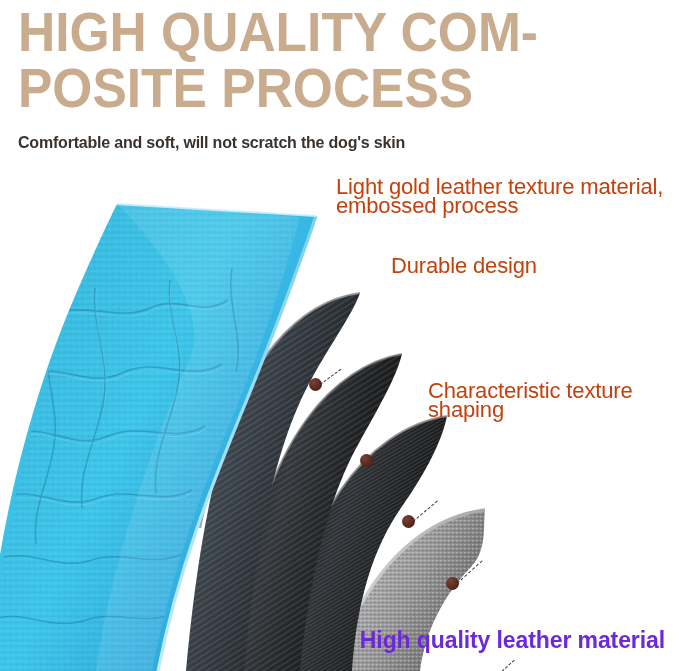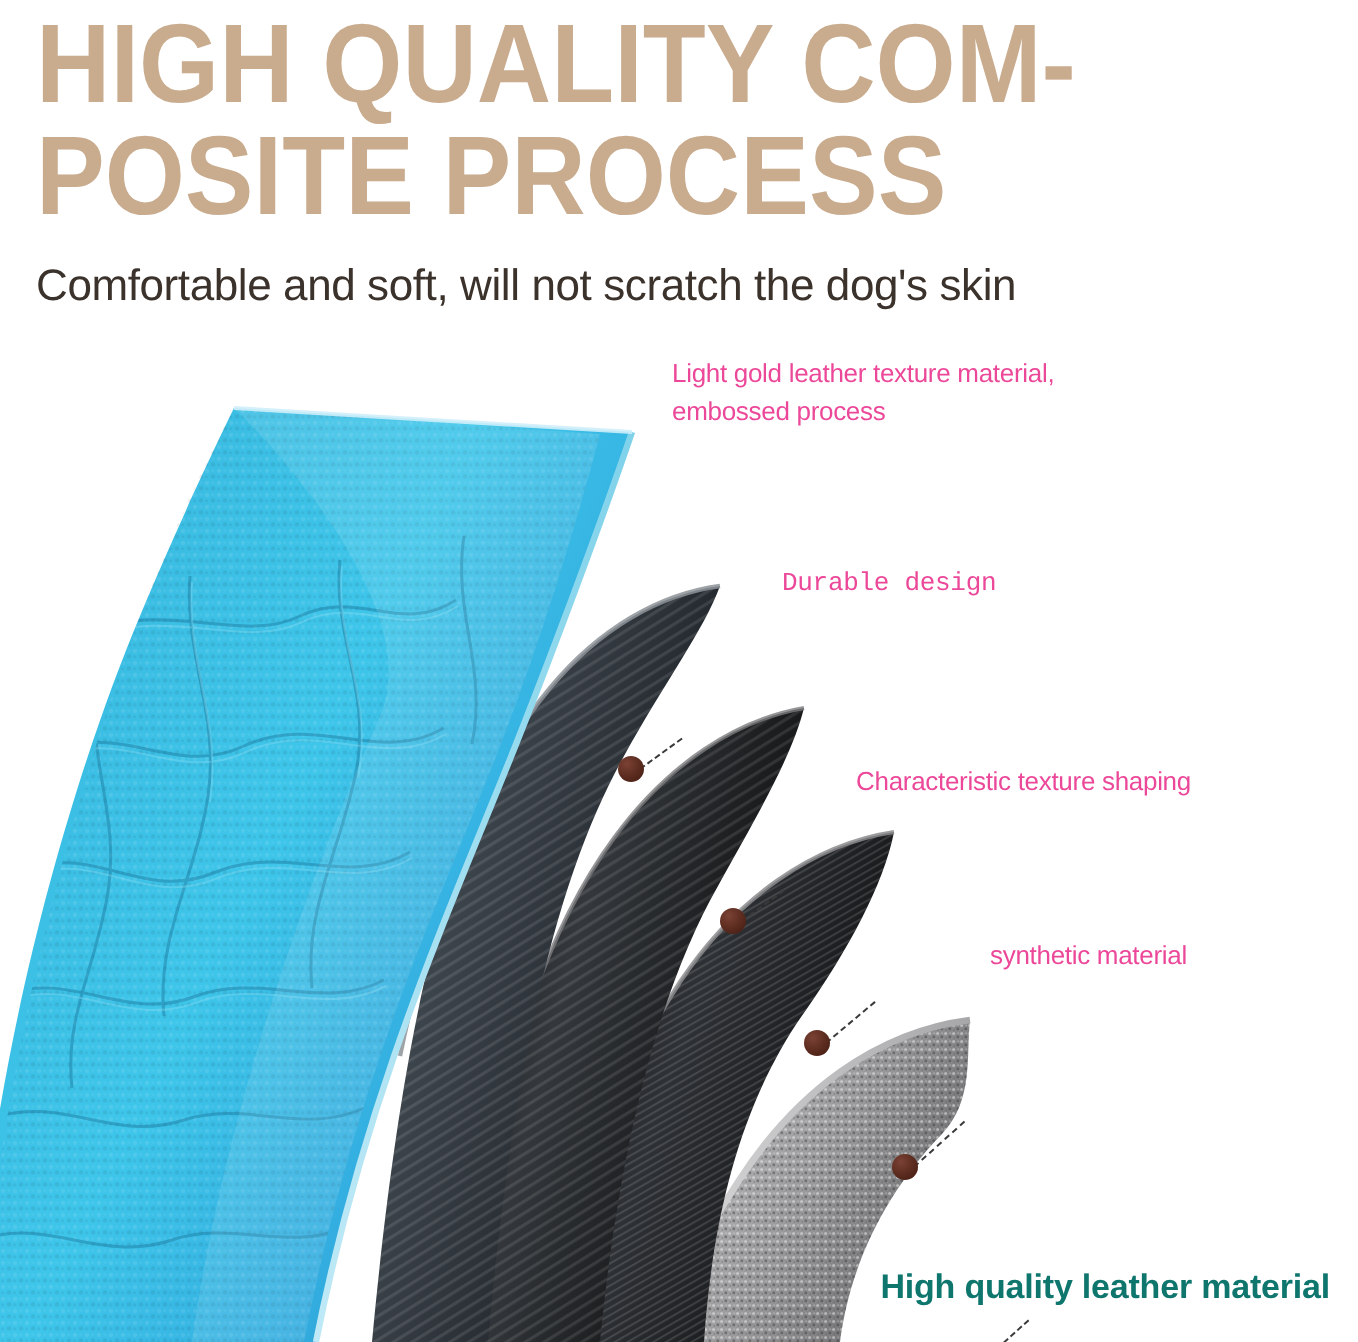--- a/index.html
+++ b/index.html
@@ -39,22 +39,22 @@
     transform: scaleX(0.92);
     transform-origin: left top;
     white-space: pre-line;
   }
   #subheadline {
     position: absolute;
     left: 18px;
     top: 131px;
     color: #3b322c;
     font-family: "Liberation Sans", sans-serif;
-    font-weight: 400;
-    font-size: 22px;
+    font-weight: 700;
+    font-size: 16px;
     line-height: 24px;
     letter-spacing: -0.2px;
   }
 
   
   #illustration {
     position: absolute;
     left: 0;
     top: 168px;
     width: 679px;
@@ -65,23 +65,23 @@
     left: 0;
     top: 0;
     width: 679px;
     height: 503px;
     display: block;
   }
 
   
   .callout {
     position: absolute;
-    color: #ec4899;
+    color: #c2410c;
     font-family: "Liberation Sans", sans-serif;
-    font-size: 13px;
+    font-size: 22px;
     line-height: 19px;
     white-space: pre-line;
     letter-spacing: -0.15px;
   }
   .callout-dot {
     position: absolute;
     width: 13px;
     height: 13px;
     border-radius: 50%;
     background: radial-gradient(circle at 34% 30%, #7a4234 0%, #5a2a1e 55%, #431c12 100%);
@@ -91,24 +91,24 @@
     height: 0;
     border-top: 1.3px dashed #3a3a3a;
     transform-origin: left center;
   }
 
   
   #footer-caption {
     position: absolute;
     right: 14px;
     bottom: 17px;
-    color: #0f766e;
+    color: #6d28d9;
     font-family: "Liberation Sans", sans-serif;
     font-weight: 700;
-    font-size: 17px;
+    font-size: 23px;
     letter-spacing: -0.1px;
     text-align: center;
   }
 </style>
 </head>
 <body>
 
 <div id="header-block">
   <div id="headline">HIGH QUALITY COM-
 POSITE PROCESS</div>
@@ -308,27 +308,26 @@
     </g>
   </svg>
 
   <div class="leader-line" style="left:320px; top:216px; width:26px; transform:rotate(-36deg);"></div>
   <div class="callout-dot" style="left:309px; top:210px;"></div>
   <div class="callout" style="left:336px; top:9px;">Light gold leather texture material,
 embossed process</div>
 
   <div class="leader-line" style="left:371px; top:292px; width:26px; transform:rotate(-36deg);"></div>
   <div class="callout-dot" style="left:360px; top:286px;"></div>
-  <div class="callout" style="left:391px; top:114px;font-family:Liberation Mono, monospace;">Durable design</div>
+  <div class="callout" style="left:391px; top:88px;">Durable design</div>
 
   <div class="leader-line" style="left:413px; top:353px; width:32px; transform:rotate(-40deg);"></div>
   <div class="callout-dot" style="left:402px; top:347px;"></div>
 
   <div class="leader-line" style="left:457px; top:415px; width:34px; transform:rotate(-42deg);"></div>
   <div class="callout-dot" style="left:446px; top:409px;"></div>
   <div class="callout" style="left:428px; top:213px;">Characteristic texture shaping</div>
 
   <div class="leader-line" style="left:495px; top:509px; width:26px; transform:rotate(-42deg);"></div>
 
-  <div class="callout" style="left:495px; top:300px;">synthetic material</div>
 </div>
 
 <div id="footer-caption">High quality leather material</div>
 
 </body></html>

